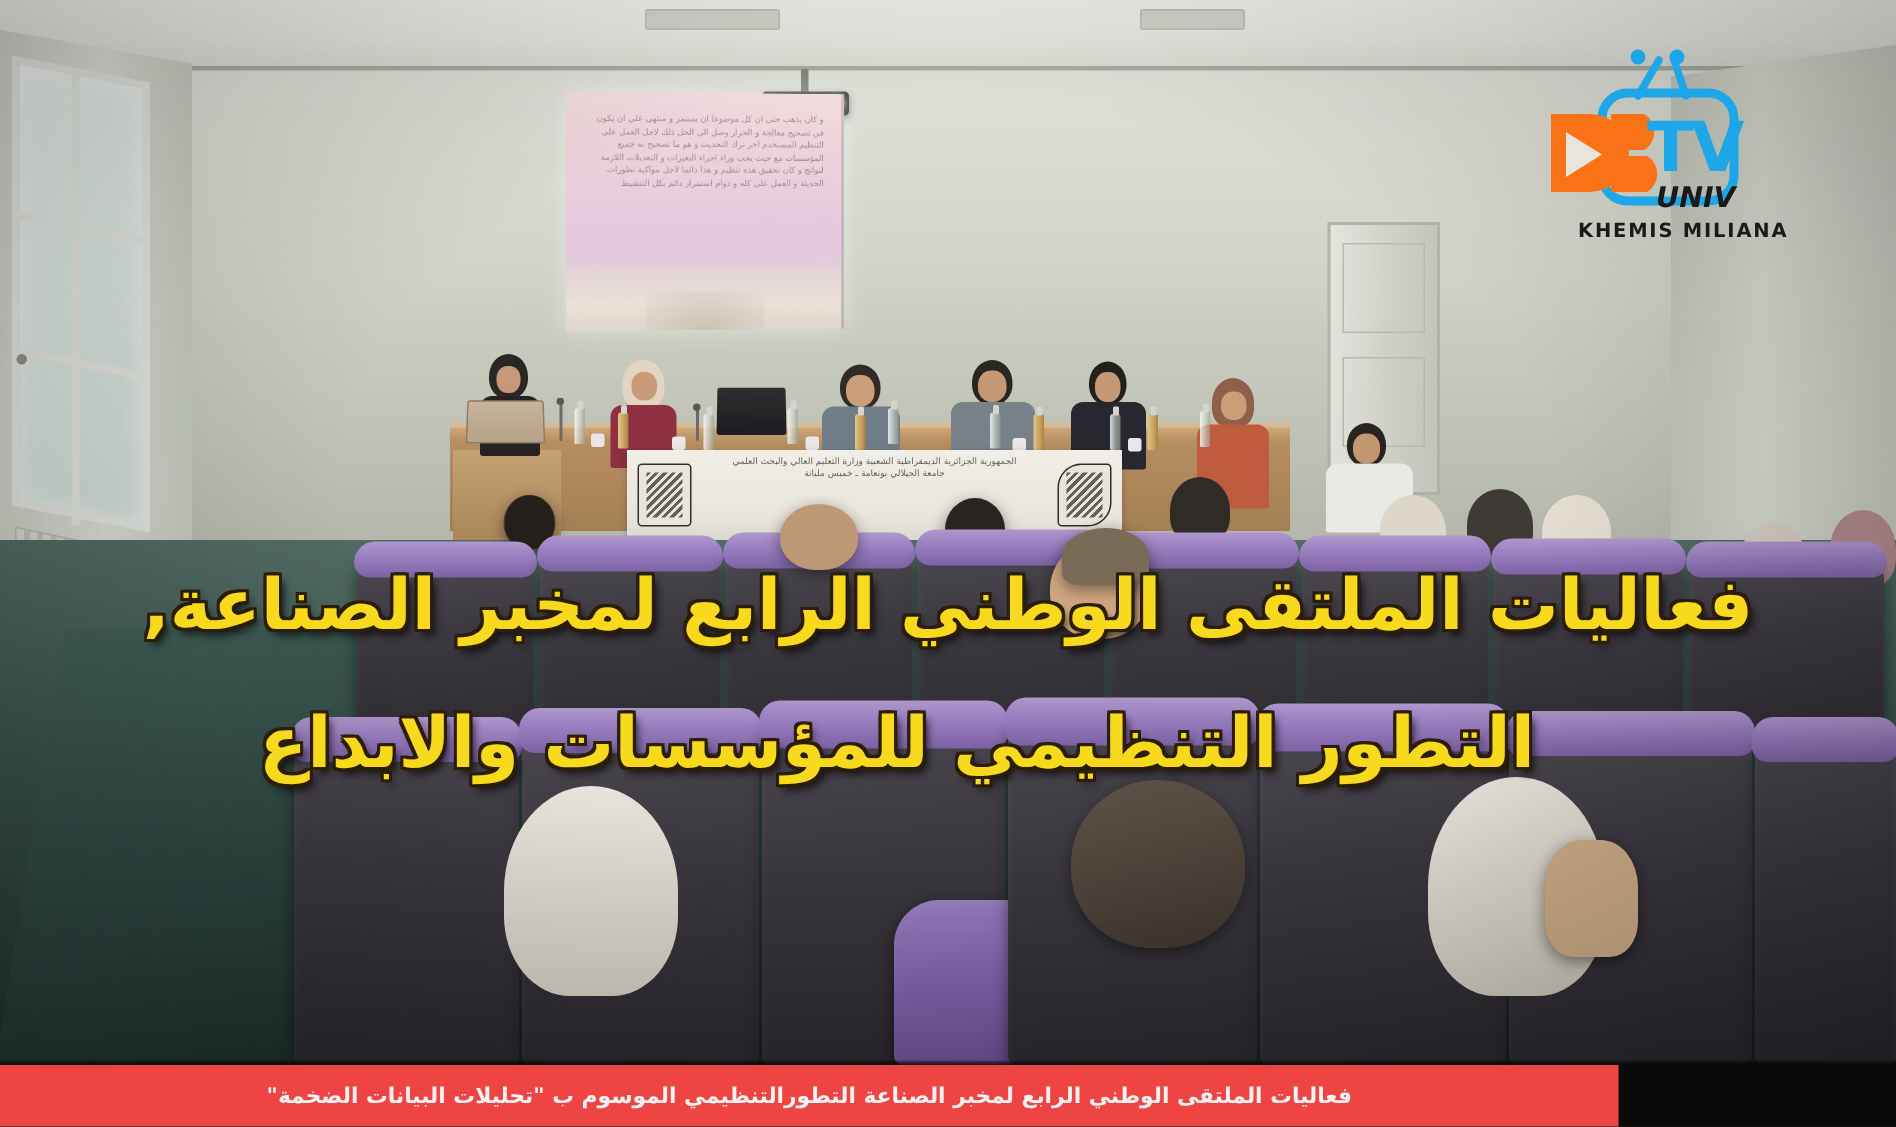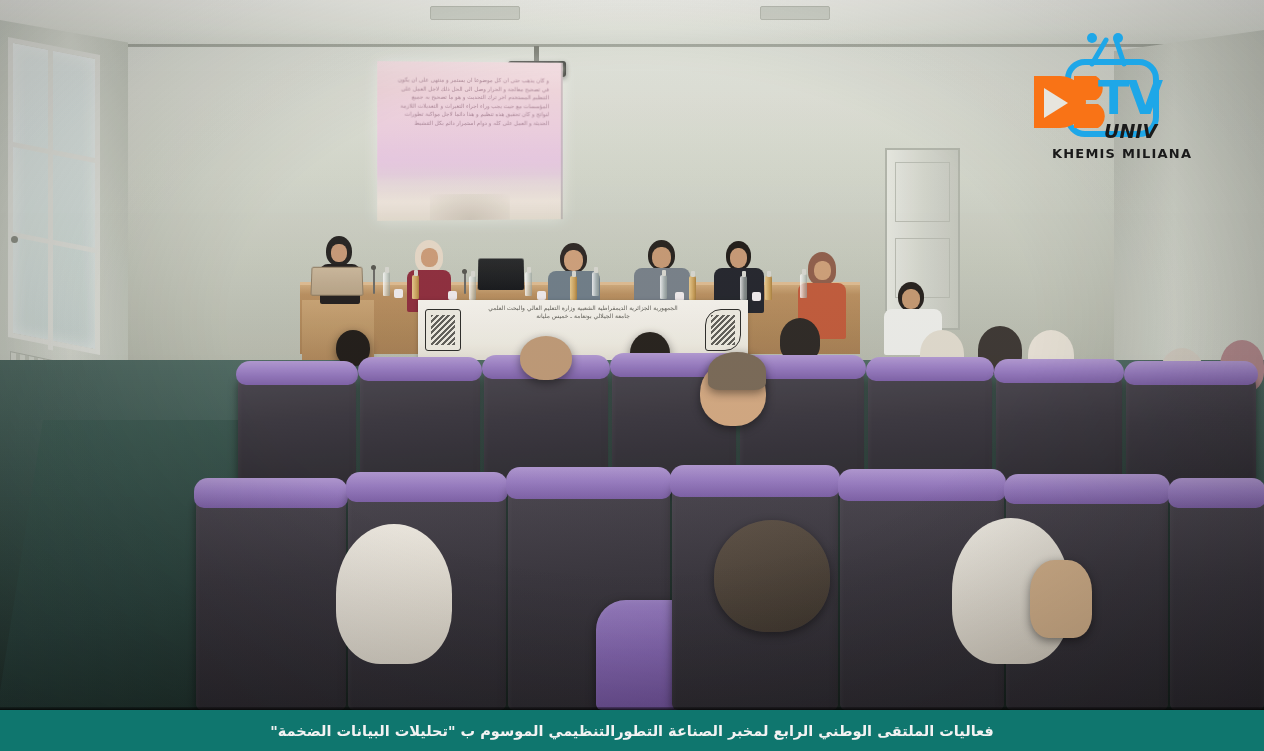--- a/index.html
+++ b/index.html
@@ -293,22 +293,22 @@
       -2px 0 0 #2b1d08, 2px 0 0 #2b1d08, 0 -2px 0 #2b1d08, 0 2px 0 #2b1d08,
       -2px -2px 0 #2b1d08, 2px -2px 0 #2b1d08, -2px 2px 0 #2b1d08, 2px 2px 0 #2b1d08,
       3px 4px 6px rgba(0,0,0,.75);
     white-space: nowrap;
   }
   #overlay-title .line { display: block; }
   #overlay-title .line2 { padding-right: 68px; }
 
   
   #caption-bar {
-    position: absolute; left: 0; bottom: 0; width: 1264px; height: 41px;
-    background: #0f766e;
+    position: absolute; left: 0; bottom: 0; width: 1079px; height: 41px;
+    background: #ef4444;
     display: flex; align-items: center; justify-content: center;
   }
   #caption-text {
     direction: rtl; text-align: center;
     color: #f2f2f2;
     font-family: "DejaVu Sans", sans-serif;
     font-weight: bold;
     font-size: 14.5px;
     letter-spacing: .1px;
     white-space: nowrap;
@@ -525,19 +525,23 @@
       <g fill="#1EA7E8" font-family="DejaVu Sans, sans-serif" font-weight="bold">
         <text x="86" y="86" font-size="46" letter-spacing="-2">TV</text>
       </g>
 
       <text x="92" y="110" fill="#1A1A1A" font-family="DejaVu Sans, sans-serif" font-size="19" font-weight="bold" font-style="italic">UNIV</text>
 
       <text x="40" y="130" fill="#1A1A1A" font-family="DejaVu Sans, sans-serif" font-size="13" font-weight="bold" letter-spacing="1.2">KHEMIS MILIANA</text>
     </svg>
   </div>
 
+  <div id="overlay-title">
+    <span class="line line1">فعاليات الملتقى الوطني الرابع لمخبر الصناعة,</span>
+    <span class="line line2">التطور التنظيمي للمؤسسات والابداع</span>
+  </div>
 
   <div id="caption-top-edge"></div>
   <div id="caption-bar">
     <div id="caption-text">فعاليات الملتقى الوطني الرابع لمخبر الصناعة التطورالتنظيمي الموسوم ب "تحليلات البيانات الضخمة"</div>
   </div>
 
 </div>
 
 </body></html>

